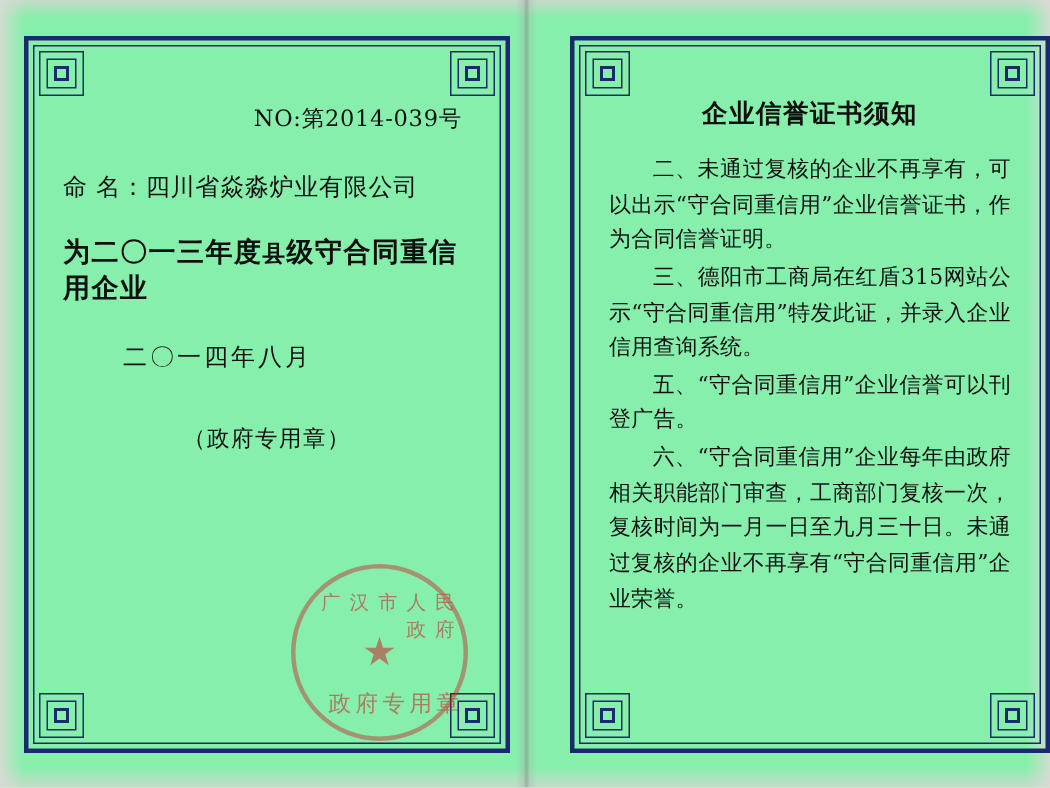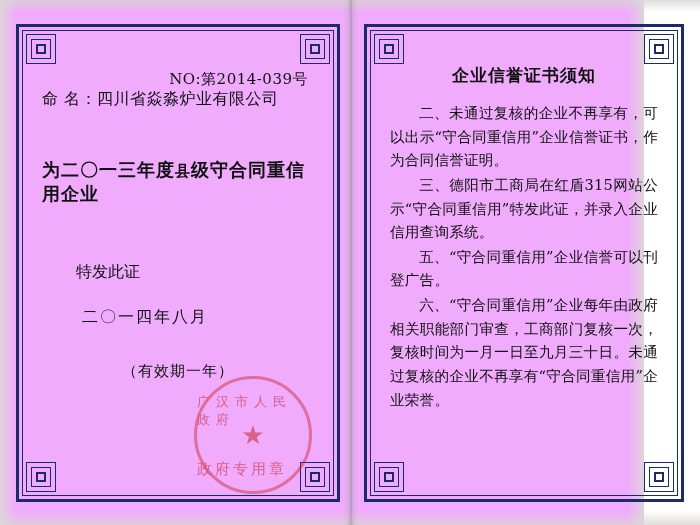--- a/index.html
+++ b/index.html
@@ -11,23 +11,23 @@
     height: 525px;
     background: #ffffff;
     font-family: "DejaVu Serif", "Liberation Serif", serif;
     overflow: hidden;
     position: relative;
   }
 
   .certificate {
     position: absolute;
     left: 0; top: 0;
-    width: 644px;
+    width: 700px;
     height: 525px;
-    background: #f0abfc;
+    background: #86efac;
   }
 
   
   .fold {
     position: absolute;
     left: 344px;
     top: 0;
     width: 14px;
     height: 525px;
     background: linear-gradient(to right,
@@ -54,21 +54,21 @@
     background: linear-gradient(to top, rgba(215,213,209,0.8), rgba(255,255,255,0));
   }
 
   
   .page {
     position: absolute;
     top: 24px;
     height: 478px;
   }
   .page.left  { left: 16px;  width: 324px; }
-  .page.right { left: 364px; width: 320px; }
+  .page.right { left: 380px; width: 320px; }
 
   .frame-outer {
     position: absolute;
     inset: 0;
     border: 3px solid #1b2a6b;
   }
   .frame-inner {
     position: absolute;
     inset: 6px;
     border: 1px solid #1b2a6b;
@@ -103,25 +103,26 @@
   
   .doc-no {
     text-align: right;
     font-size: 15px;
     letter-spacing: 0.5px;
     margin-top: 24px;
     margin-right: 6px;
     font-family: "DejaVu Serif", serif;
   }
   .row-name {
+    margin-top: 26px;
     font-size: 16px;
     letter-spacing: 0.5px;
   }
   .headline {
-    margin-top: 48px;
+    margin-top: 20px;
     font-size: 18px;
     font-weight: bold;
     letter-spacing: 1px;
   }
   .headline .small {
     font-size: 15px;
     font-weight: bold;
   }
   .issue-line {
     margin-top: 56px;
@@ -157,23 +158,23 @@
     position: absolute;
     left: 50%;
     top: 50%;
     transform: translate(-50%,-50%);
     color: rgba(200,35,40,0.75);
     font-size: 26px;
     line-height: 1;
   }
   .seal .seal-text {
     position: absolute;
-    left: 0; right: 0;
+    left: 14px; right: 0;
     top: 14px;
-    text-align: left;
+    text-align: right;
     color: rgba(200,35,40,0.78);
     font-size: 13px;
     letter-spacing: 6px;
   }
   .seal .seal-text.bottom {
     top: auto;
     bottom: 12px;
     font-size: 15px;
     letter-spacing: 3px;
   }
@@ -240,25 +241,24 @@
       <div class="doc-no">NO:第2014-039号</div>
 
       <div class="row-name">
         <span>命 名：</span><span>四川省焱淼炉业有限公司</span>
       </div>
 
       <div class="headline">
         <span>为二〇一三年度</span><span class="small">县</span><span>级守合同重信用企业</span>
       </div>
 
-      <div class="issue-line">特发此证</div>
 
       <div class="date-line">二〇一四年八月</div>
 
-      <div class="valid-line">（有效期一年）</div>
+      <div class="valid-line">（政府专用章）</div>
 
       <div class="seal">
         <div class="seal-text">广汉市人民政府</div>
         <div class="star">★</div>
         <div class="seal-text bottom">政府专用章</div>
       </div>
     </div>
   </div>
 
   <div class="page right">

